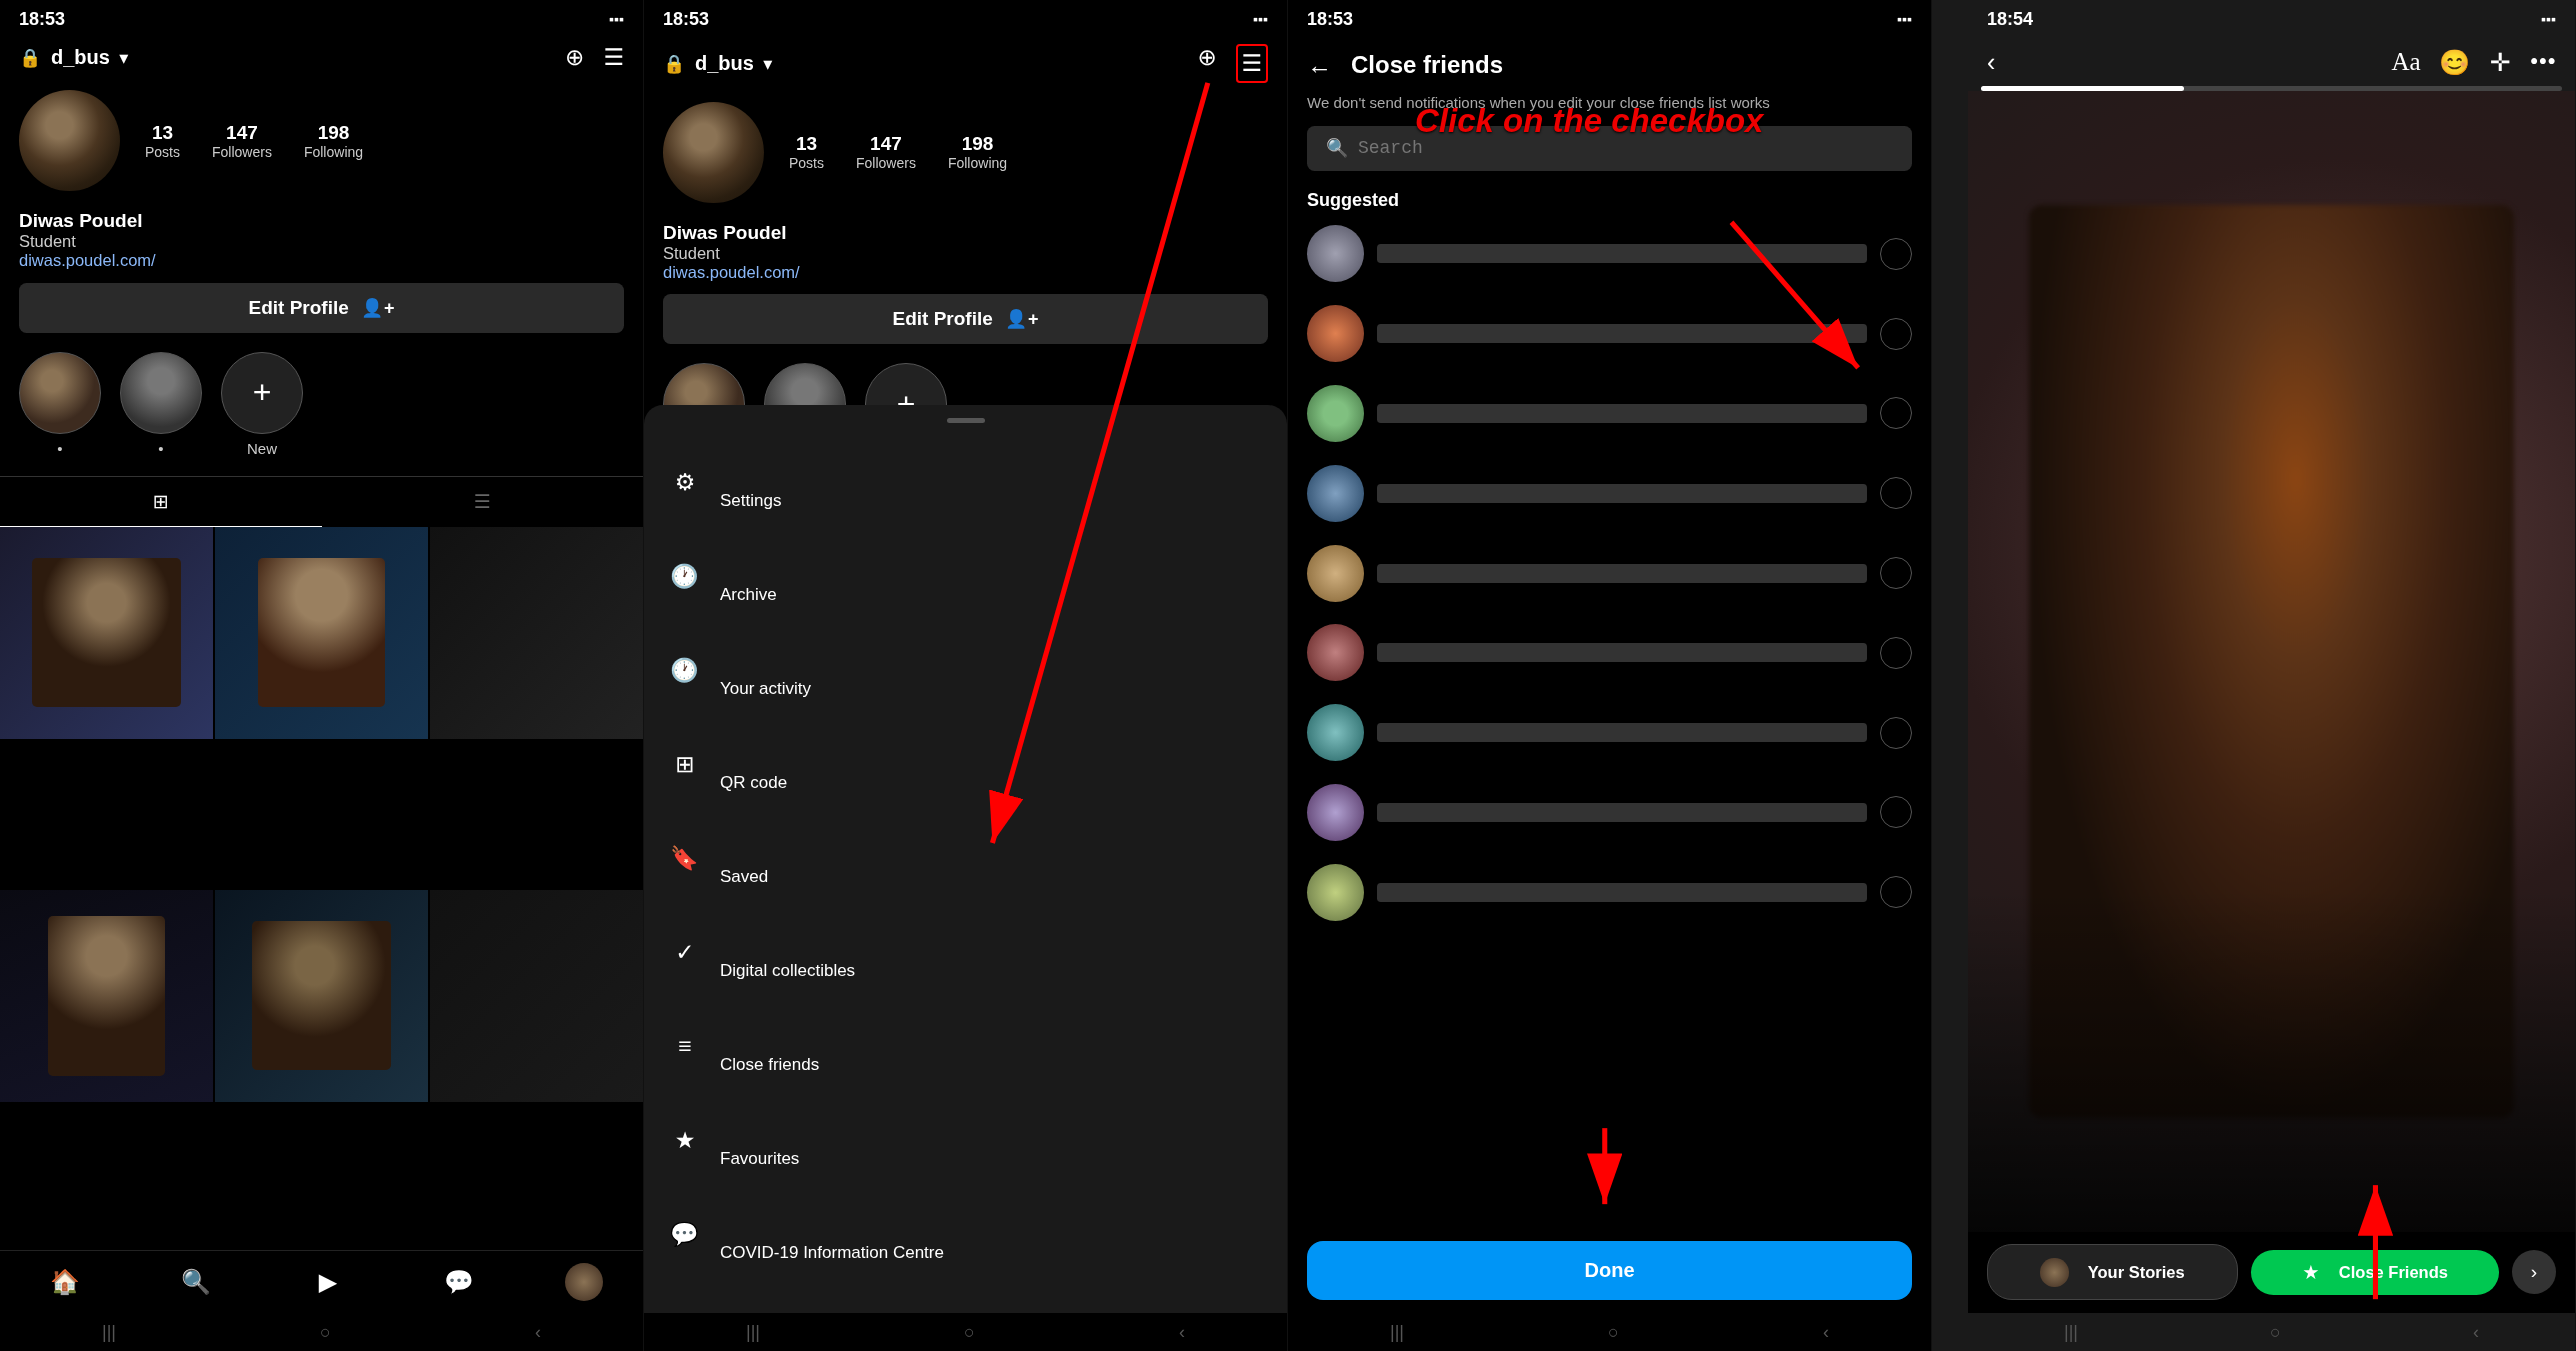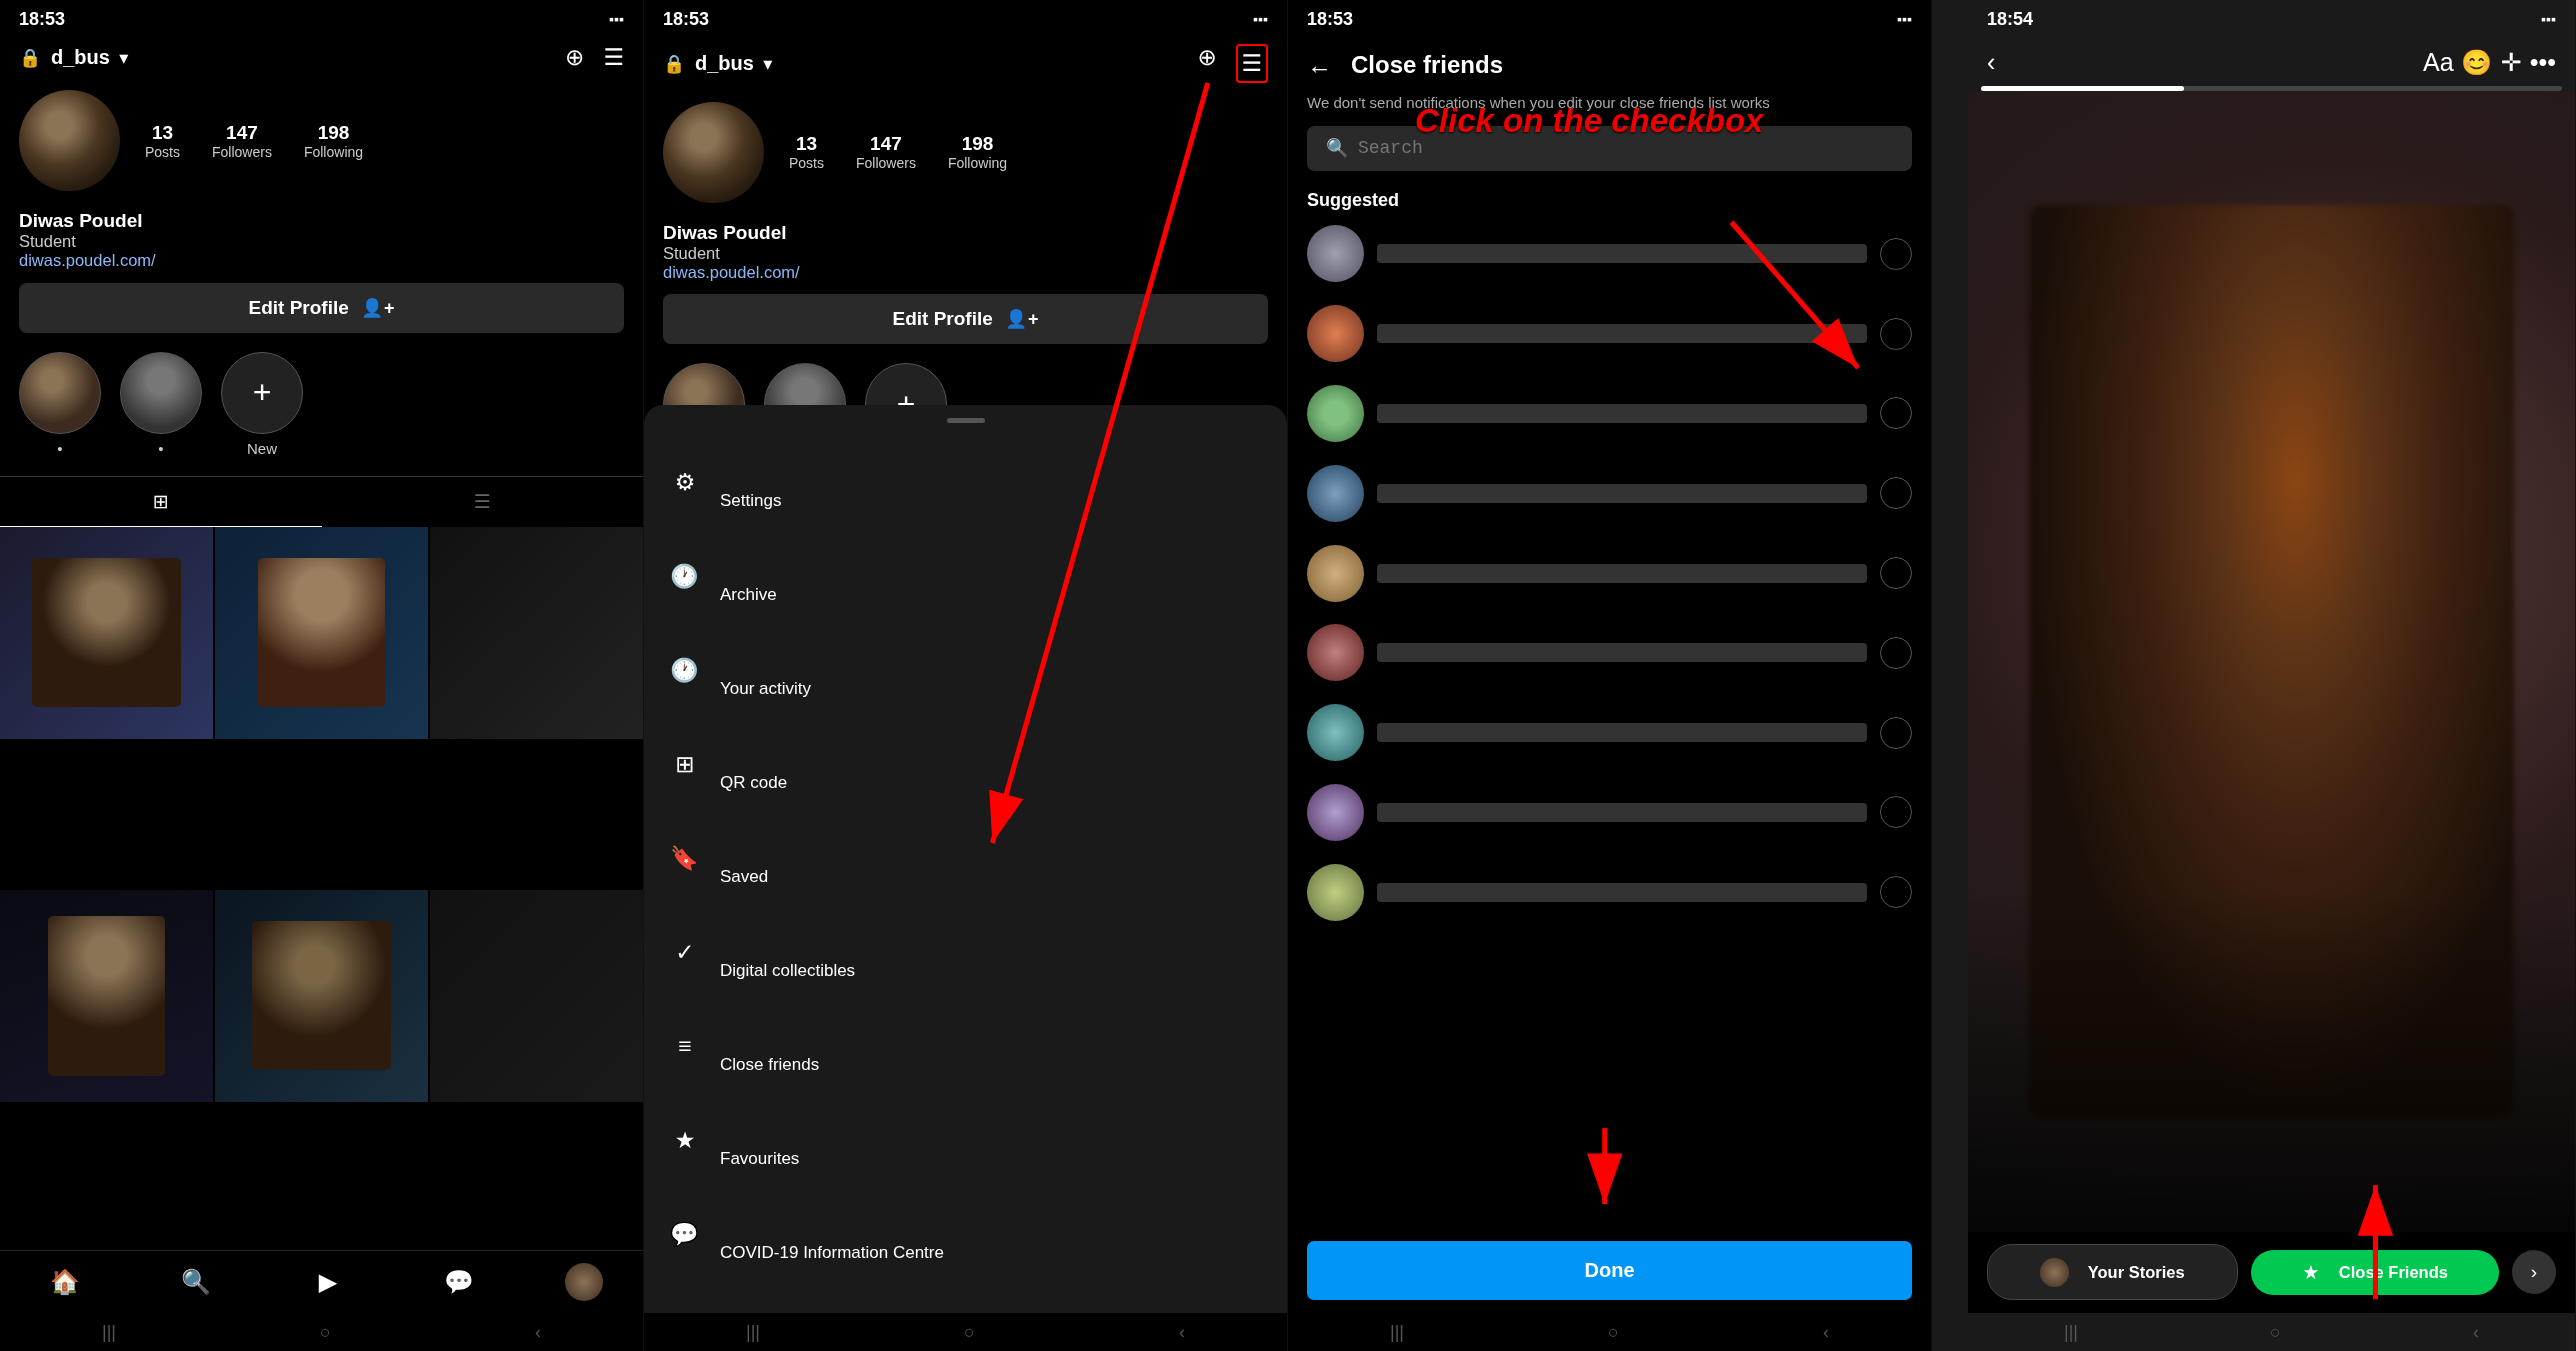--- a/index.html
+++ b/index.html
@@ -373,21 +373,21 @@
       height: 32px;
       border-radius: 50%;
       border: 1.3px solid #555;
       flex-shrink: 0;
     }
     .cf-done-btn {
       margin: 12.7px 19px;
       background: #0095f6;
       color: #fff;
       border: none;
-      border-radius: 7px;
+      border-radius: 16px;
       padding: 18px 16px;
       font-size: 20px;
       font-weight: 600;
       width: calc(100% - 38px);
       text-align: center;
       cursor: pointer;
       flex-shrink: 0;
     }
     .annotation-text {
       color: #e00;
@@ -410,21 +410,22 @@
       justify-content: space-between;
       padding: 9.5px 19px;
       flex-shrink: 0;
     }
     .story-nav-left {
       display: flex;
       gap: 12.7px;
     }
     .story-nav-right {
       display: flex;
-      gap: 8px;
+      gap: 19px;
+      font-family: Liberation Serif, serif;
     }
     .story-icon {
       color: #fff;
       font-size: 25px;
     }
     .story-content {
       flex: 1;
       background: radial-gradient(circle at 60% 40%, #5a3a3a, #2a1a1a, #1a1a1a);
       position: relative;
       overflow: hidden;

